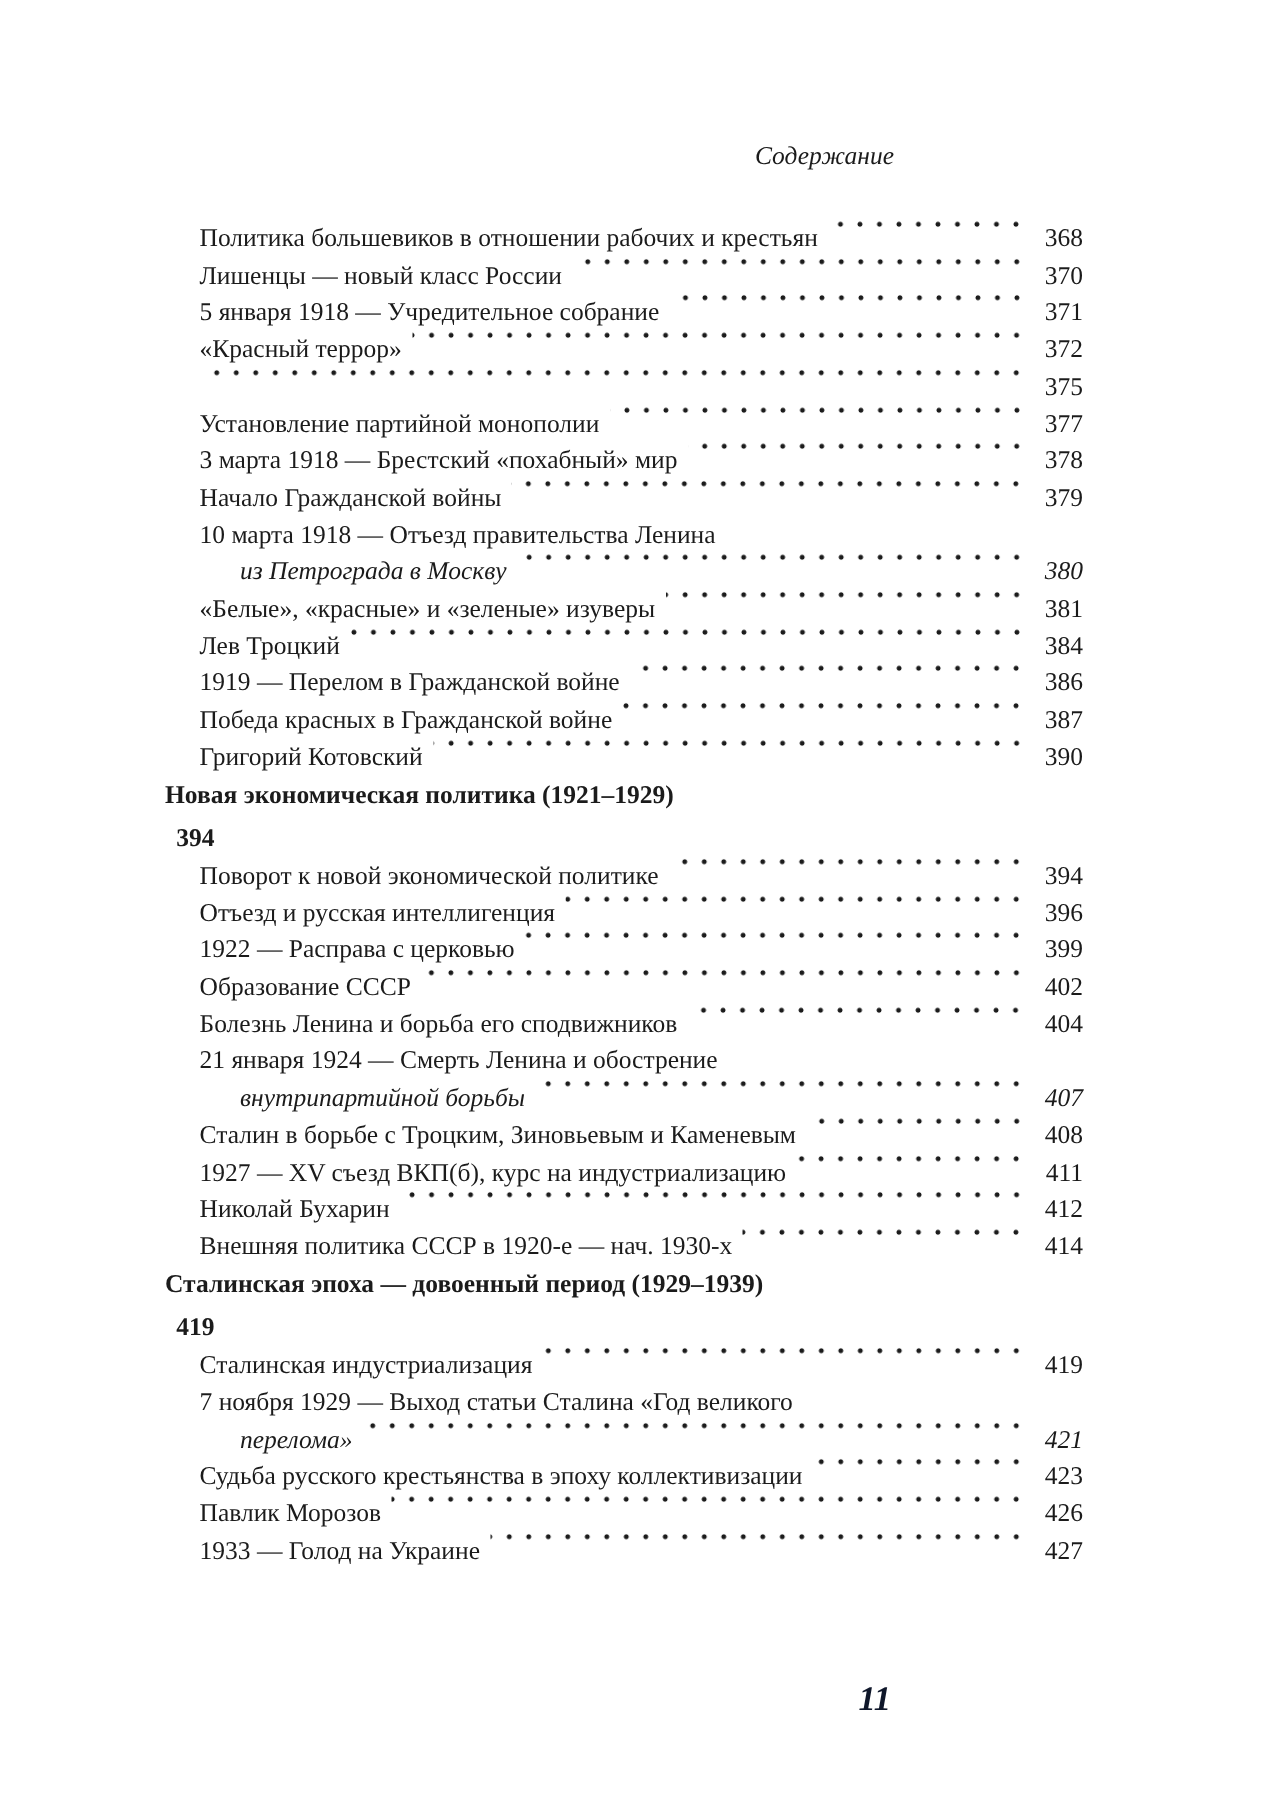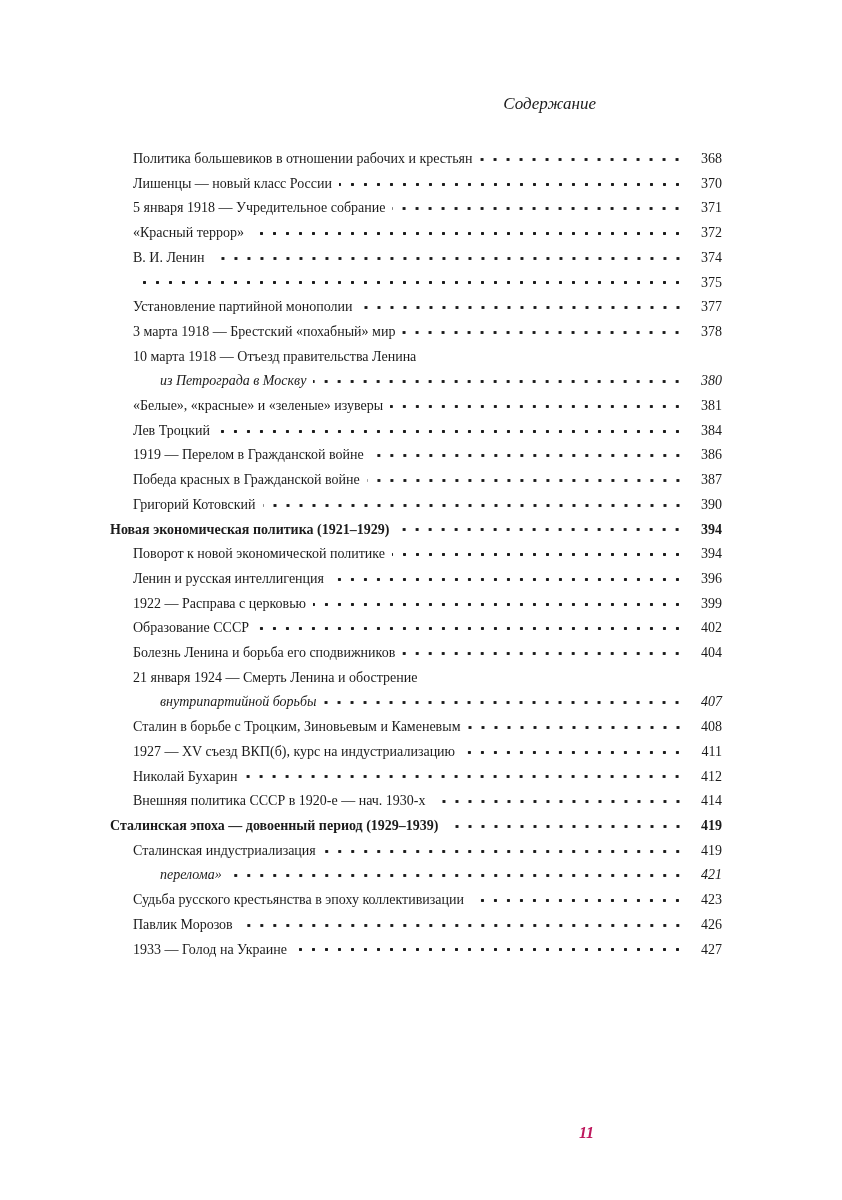--- a/index.html
+++ b/index.html
@@ -30,29 +30,30 @@
     color: #1b1b1b;
   }
   .toc {
     position: absolute;
     top: 147px;
     left: 110px;
     width: 612px;
   }
   .entry .row {
     display: flex;
-    align-items: center;
-    font-size: 14px;
+    align-items: flex-start;
+    font-size: 17px;
     line-height: 24.7px;
     padding-left: 23px;
     white-space: nowrap;
   }
   .entry.section .row {
     padding-left: 0;
     font-weight: bold;
+    flex-direction: column;
   }
   .entry .row.cont {
     padding-left: 50px;
     font-style: italic;
   }
   .row .title {
     flex: 0 0 auto;
   }
   .row .leader {
     flex: 1 1 auto;
@@ -68,23 +69,23 @@
     flex: 0 0 auto;
     min-width: 33px;
     text-align: right;
   }
   .folio {
     position: absolute;
     top: 1121px;
     right: 122px;
     font-style: italic;
     font-weight: bold;
-    font-size: 16px;
+    font-size: 23px;
     line-height: 24px;
-    color: #be185d;
+    color: #0f172a;
   }
 </style>
 </head>
 <body>
 
 <div class="book-page">
   <div class="running-head">Содержание</div>
 
   <div class="toc">
       <div class="entry">
@@ -110,43 +111,43 @@
       </div>
       <div class="entry">
         <div class="row">
           <span class="title">«Красный террор»</span>
           <span class="leader"></span>
           <span class="pg">372</span>
         </div>
       </div>
       <div class="entry">
         <div class="row">
-          <span class="title">В. И. Ленин</span>
-          <span class="leader"></span>
-          <span class="pg">374</span>
-        </div>
-      </div>
-      <div class="entry">
-        <div class="row">
           <span class="leader"></span>
           <span class="pg">375</span>
         </div>
       </div>
       <div class="entry">
         <div class="row">
           <span class="title">Установление партийной монополии</span>
           <span class="leader"></span>
           <span class="pg">377</span>
         </div>
       </div>
       <div class="entry">
         <div class="row">
           <span class="title">3 марта 1918 — Брестский «похабный» мир</span>
           <span class="leader"></span>
           <span class="pg">378</span>
+        </div>
+      </div>
+      <div class="entry">
+        <div class="row">
+          <span class="title">Начало Гражданской войны</span>
+          <span class="leader"></span>
+          <span class="pg">379</span>
         </div>
       </div>
       <div class="entry">
         <div class="row">
           <span class="title">10 марта 1918 — Отъезд правительства Ленина</span>
         </div>
         <div class="row cont">
           <span class="title">из Петрограда в Москву</span>
           <span class="leader"></span>
           <span class="pg">380</span>
@@ -196,21 +197,21 @@
       </div>
       <div class="entry">
         <div class="row">
           <span class="title">Поворот к новой экономической политике</span>
           <span class="leader"></span>
           <span class="pg">394</span>
         </div>
       </div>
       <div class="entry">
         <div class="row">
-          <span class="title">Ленин и русская интеллигенция</span>
+          <span class="title">Отъезд и русская интеллигенция</span>
           <span class="leader"></span>
           <span class="pg">396</span>
         </div>
       </div>
       <div class="entry">
         <div class="row">
           <span class="title">1922 — Расправа с церковью</span>
           <span class="leader"></span>
           <span class="pg">399</span>
         </div>
@@ -275,20 +276,23 @@
         </div>
       </div>
       <div class="entry">
         <div class="row">
           <span class="title">Сталинская индустриализация</span>
           <span class="leader"></span>
           <span class="pg">419</span>
         </div>
       </div>
       <div class="entry">
+        <div class="row">
+          <span class="title">7 ноября 1929 — Выход статьи Сталина «Год великого</span>
+        </div>
         <div class="row cont">
           <span class="title">перелома»</span>
           <span class="leader"></span>
           <span class="pg">421</span>
         </div>
       </div>
       <div class="entry">
         <div class="row">
           <span class="title">Судьба русского крестьянства в эпоху коллективизации</span>
           <span class="leader"></span>

